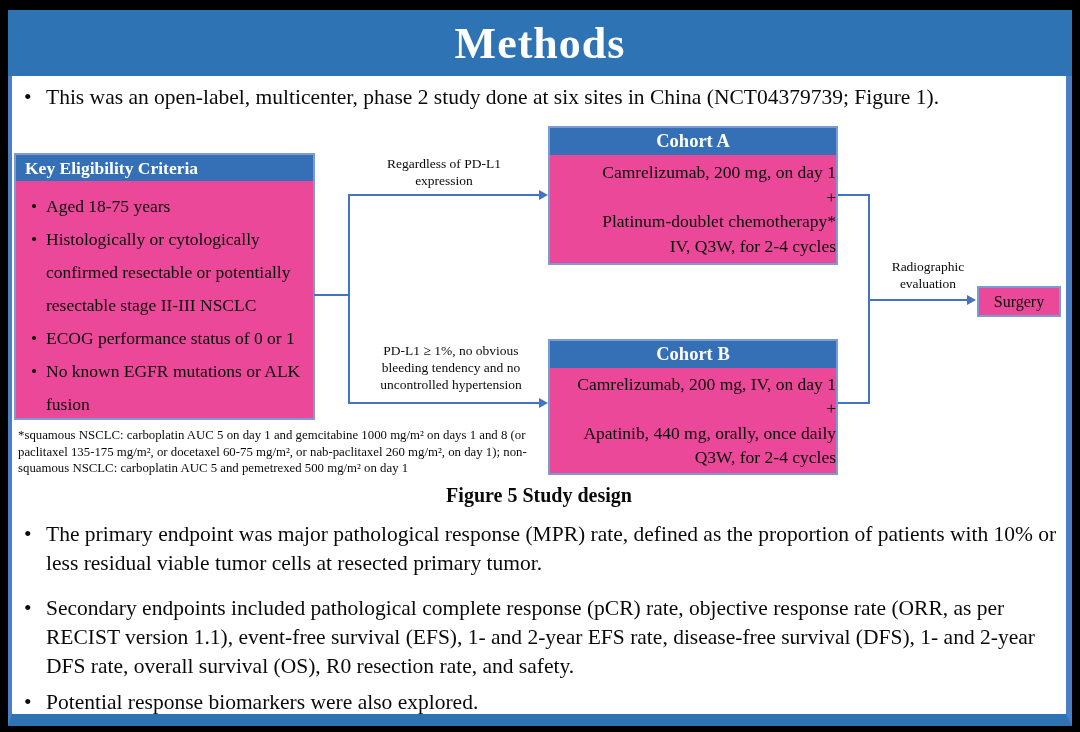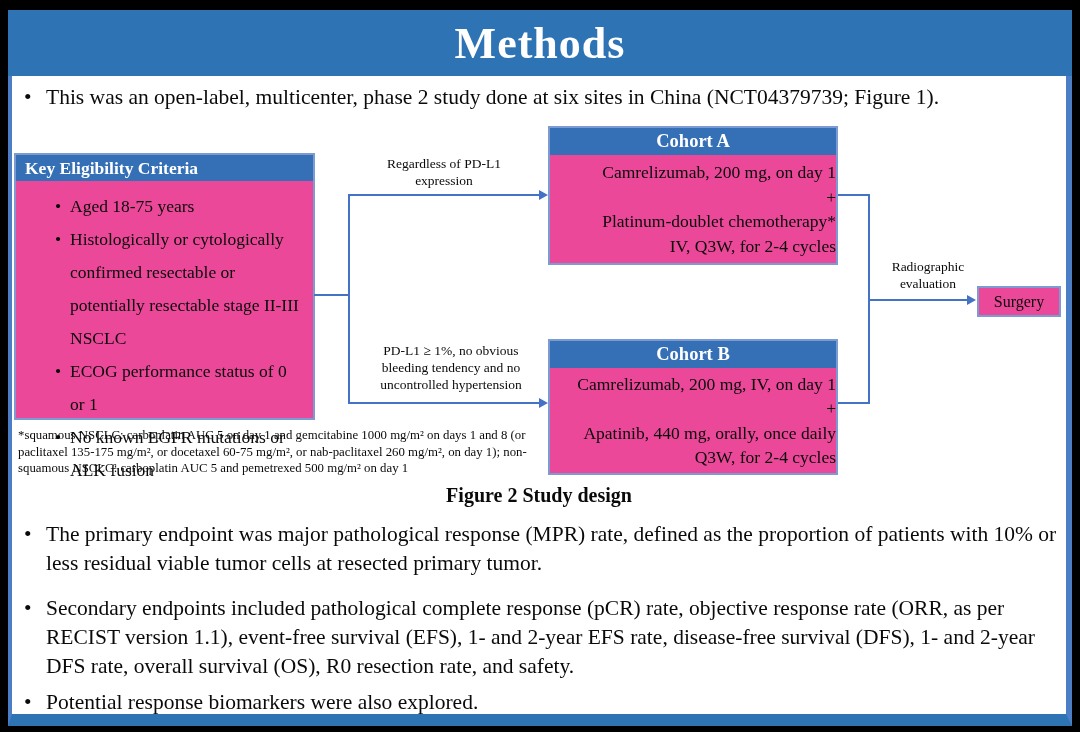--- a/index.html
+++ b/index.html
@@ -28,21 +28,21 @@
   .b-intro{left:12px;top:7px;width:1030px;}
   .b-primary{left:12px;top:444px;width:1034px;}
   .b-secondary{left:12px;top:518px;width:1034px;}
   .b-biomarkers{left:12px;top:612px;width:1034px;}
   
   .fbox{position:absolute;background:#ec4899;border:2px solid var(--box-border-blue);}
   .fbox .fhdr{background:var(--header-blue);color:#fff;font-weight:bold;text-align:center;
               display:flex;align-items:center;justify-content:center;}
   .elig{left:2px;top:77px;width:301px;height:267px;}
   .elig .fhdr{height:26px;justify-content:flex-start;padding-left:9px;font-size:17.5px;}
-  .elig .ebody{padding:9px 10px 0 6px;margin-left:24px;}
+  .elig .ebody{padding:9px 10px 0 6px;}
   .eitem{display:flex;font-size:17.5px;line-height:33px;}
   .eitem .edot{flex:0 0 24px;text-align:center;}
   .eitem .edot::before{content:"•";}
   .cohort{left:536px;width:290px;}
   .cohort .fhdr{height:27px;font-size:18.5px;}
   .cohort-a{top:50px;height:139px;}
   .cohort-b{top:263px;height:136px;}
   .cbody{display:flex;flex-direction:column;justify-content:space-evenly;align-items:flex-end;
          height:calc(100% - 27px);font-size:17.5px;text-align:center;padding:2px 0;}
   .cbody .cline{line-height:20px;}
@@ -133,21 +133,21 @@
     <div class="hline" style="left:826px;top:118px;width:32px;"></div>
     <div class="hline" style="left:826px;top:326px;width:32px;"></div>
     <div class="vline" style="left:856px;top:118px;height:210px;"></div>
     <div class="hline" style="left:856px;top:223px;width:100px;"></div>
     <div class="ahead" style="left:955px;top:219px;"></div>
 
     <div class="flabel lab-top">Regardless of PD-L1 expression</div>
     <div class="flabel lab-bottom">PD-L1 ≥ 1%, no obvious bleeding tendency and no uncontrolled hypertension</div>
     <div class="flabel lab-radio">Radiographic evaluation</div>
 
-    <div class="caption">Figure 2 Study design</div>
+    <div class="caption">Figure 5 Study design</div>
 
     <div class="bullet b-primary">
       <span class="dot"></span>
       <span class="btext">The primary endpoint was major pathological response (MPR) rate, defined as the proportion of patients with 10% or less residual viable tumor cells at resected primary tumor.</span>
     </div>
     <div class="bullet b-secondary">
       <span class="dot"></span>
       <span class="btext">Secondary endpoints included pathological complete response (pCR) rate, objective response rate (ORR, as per RECIST version 1.1), event-free survival (EFS), 1- and 2-year EFS rate, disease-free survival (DFS), 1- and 2-year DFS rate, overall survival (OS), R0 resection rate, and safety.</span>
     </div>
     <div class="bullet b-biomarkers">

